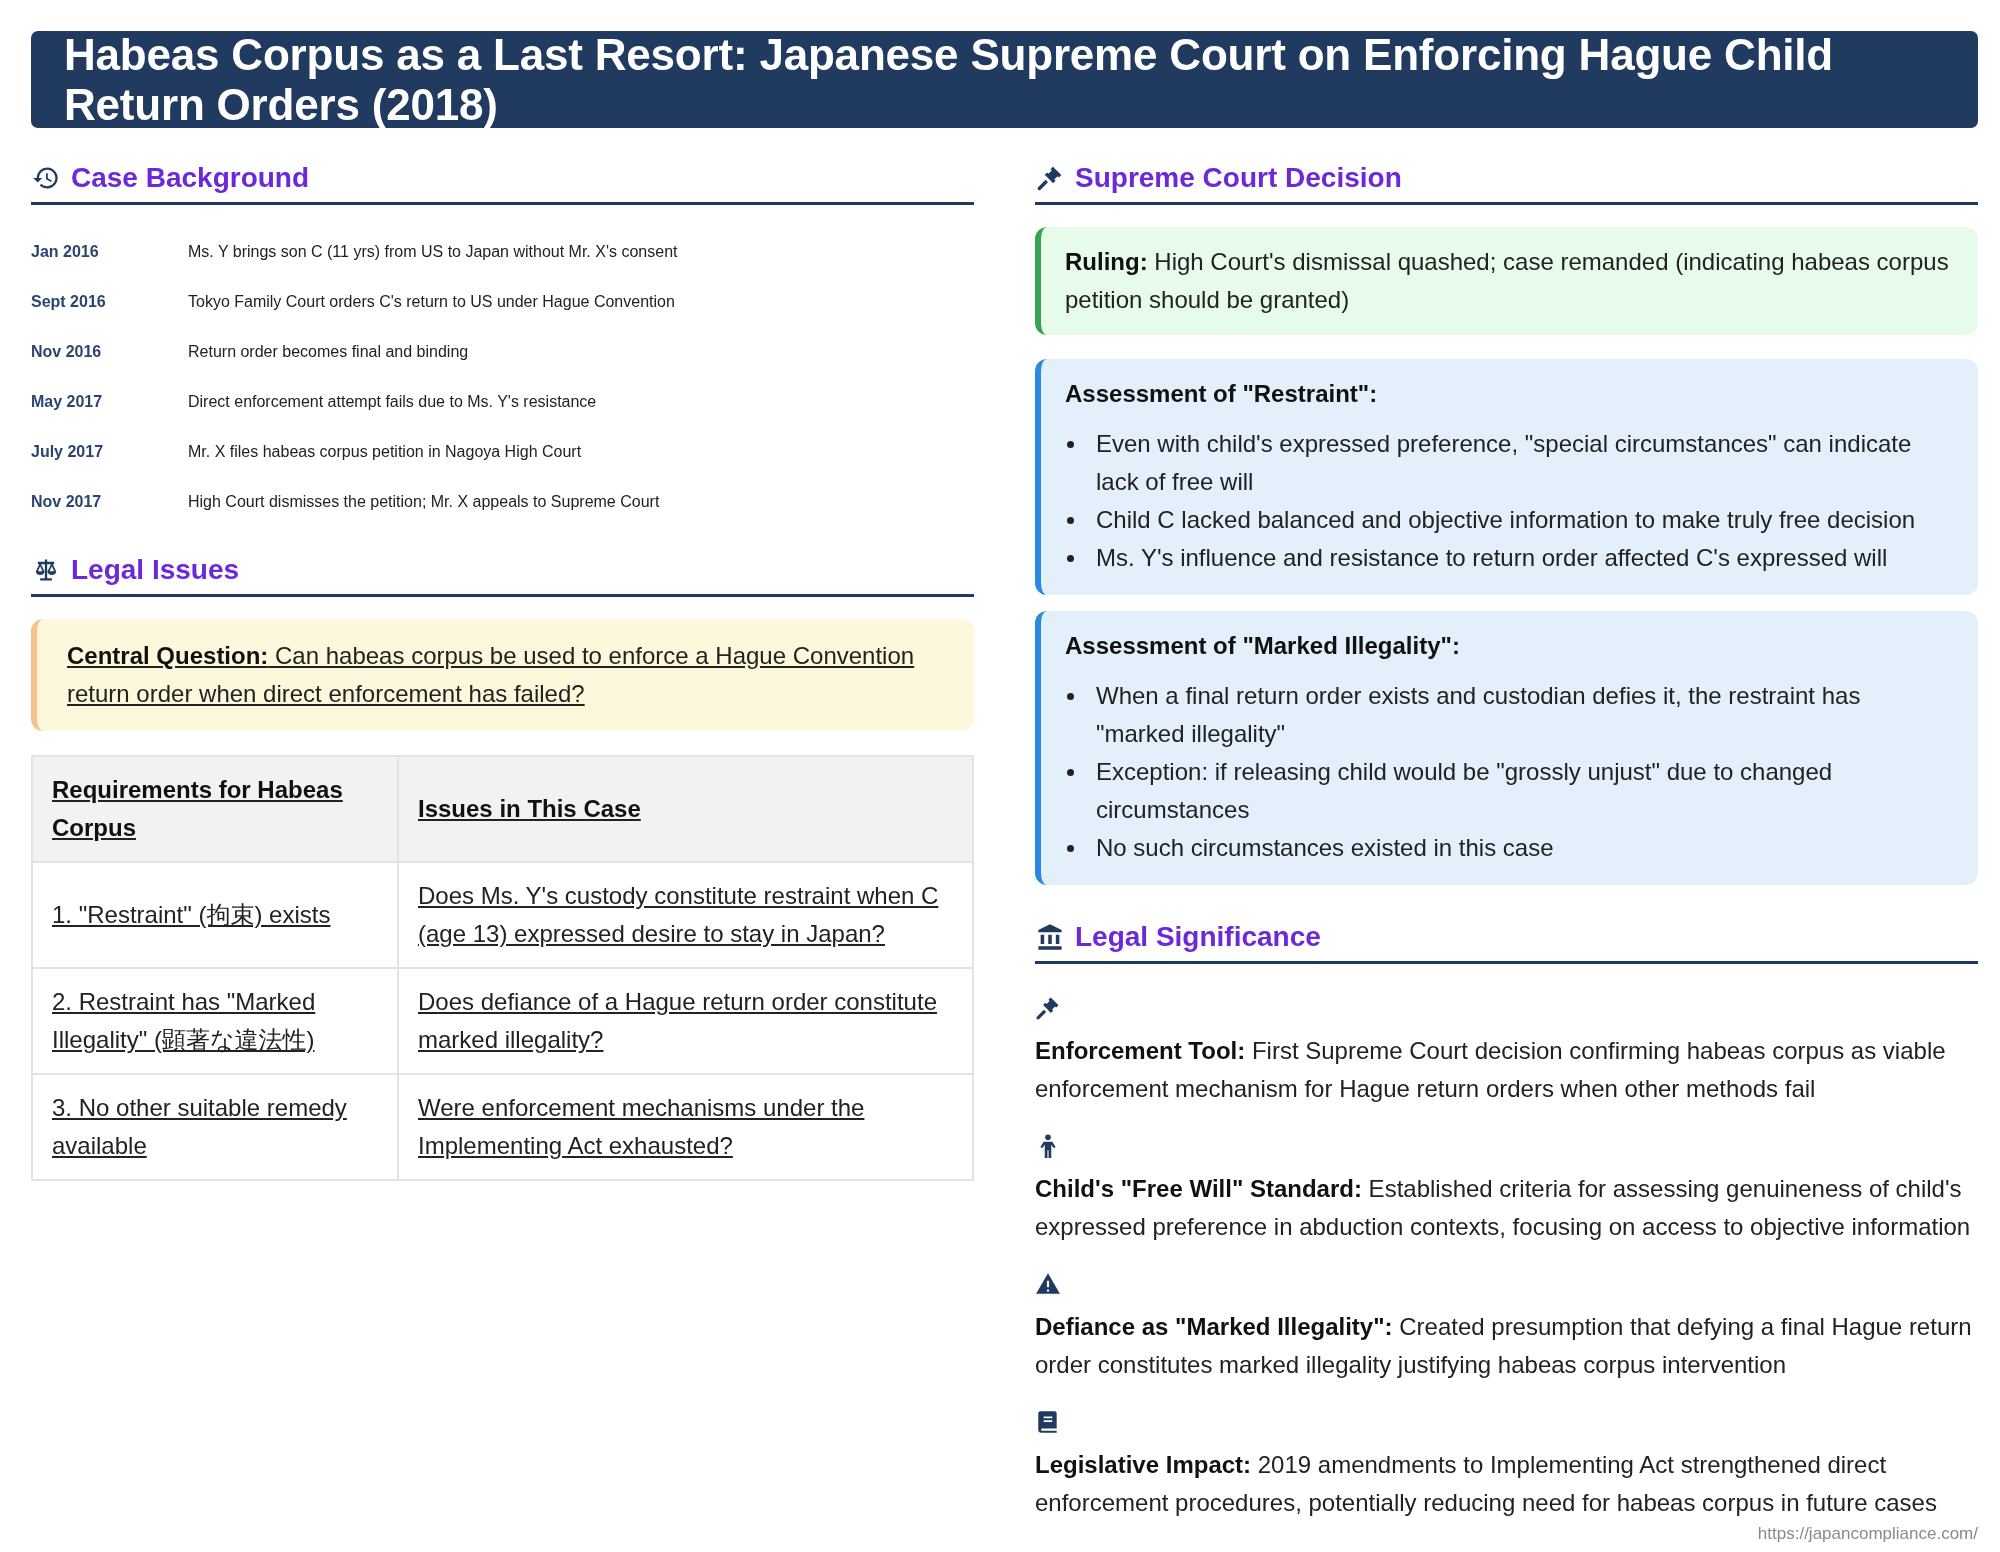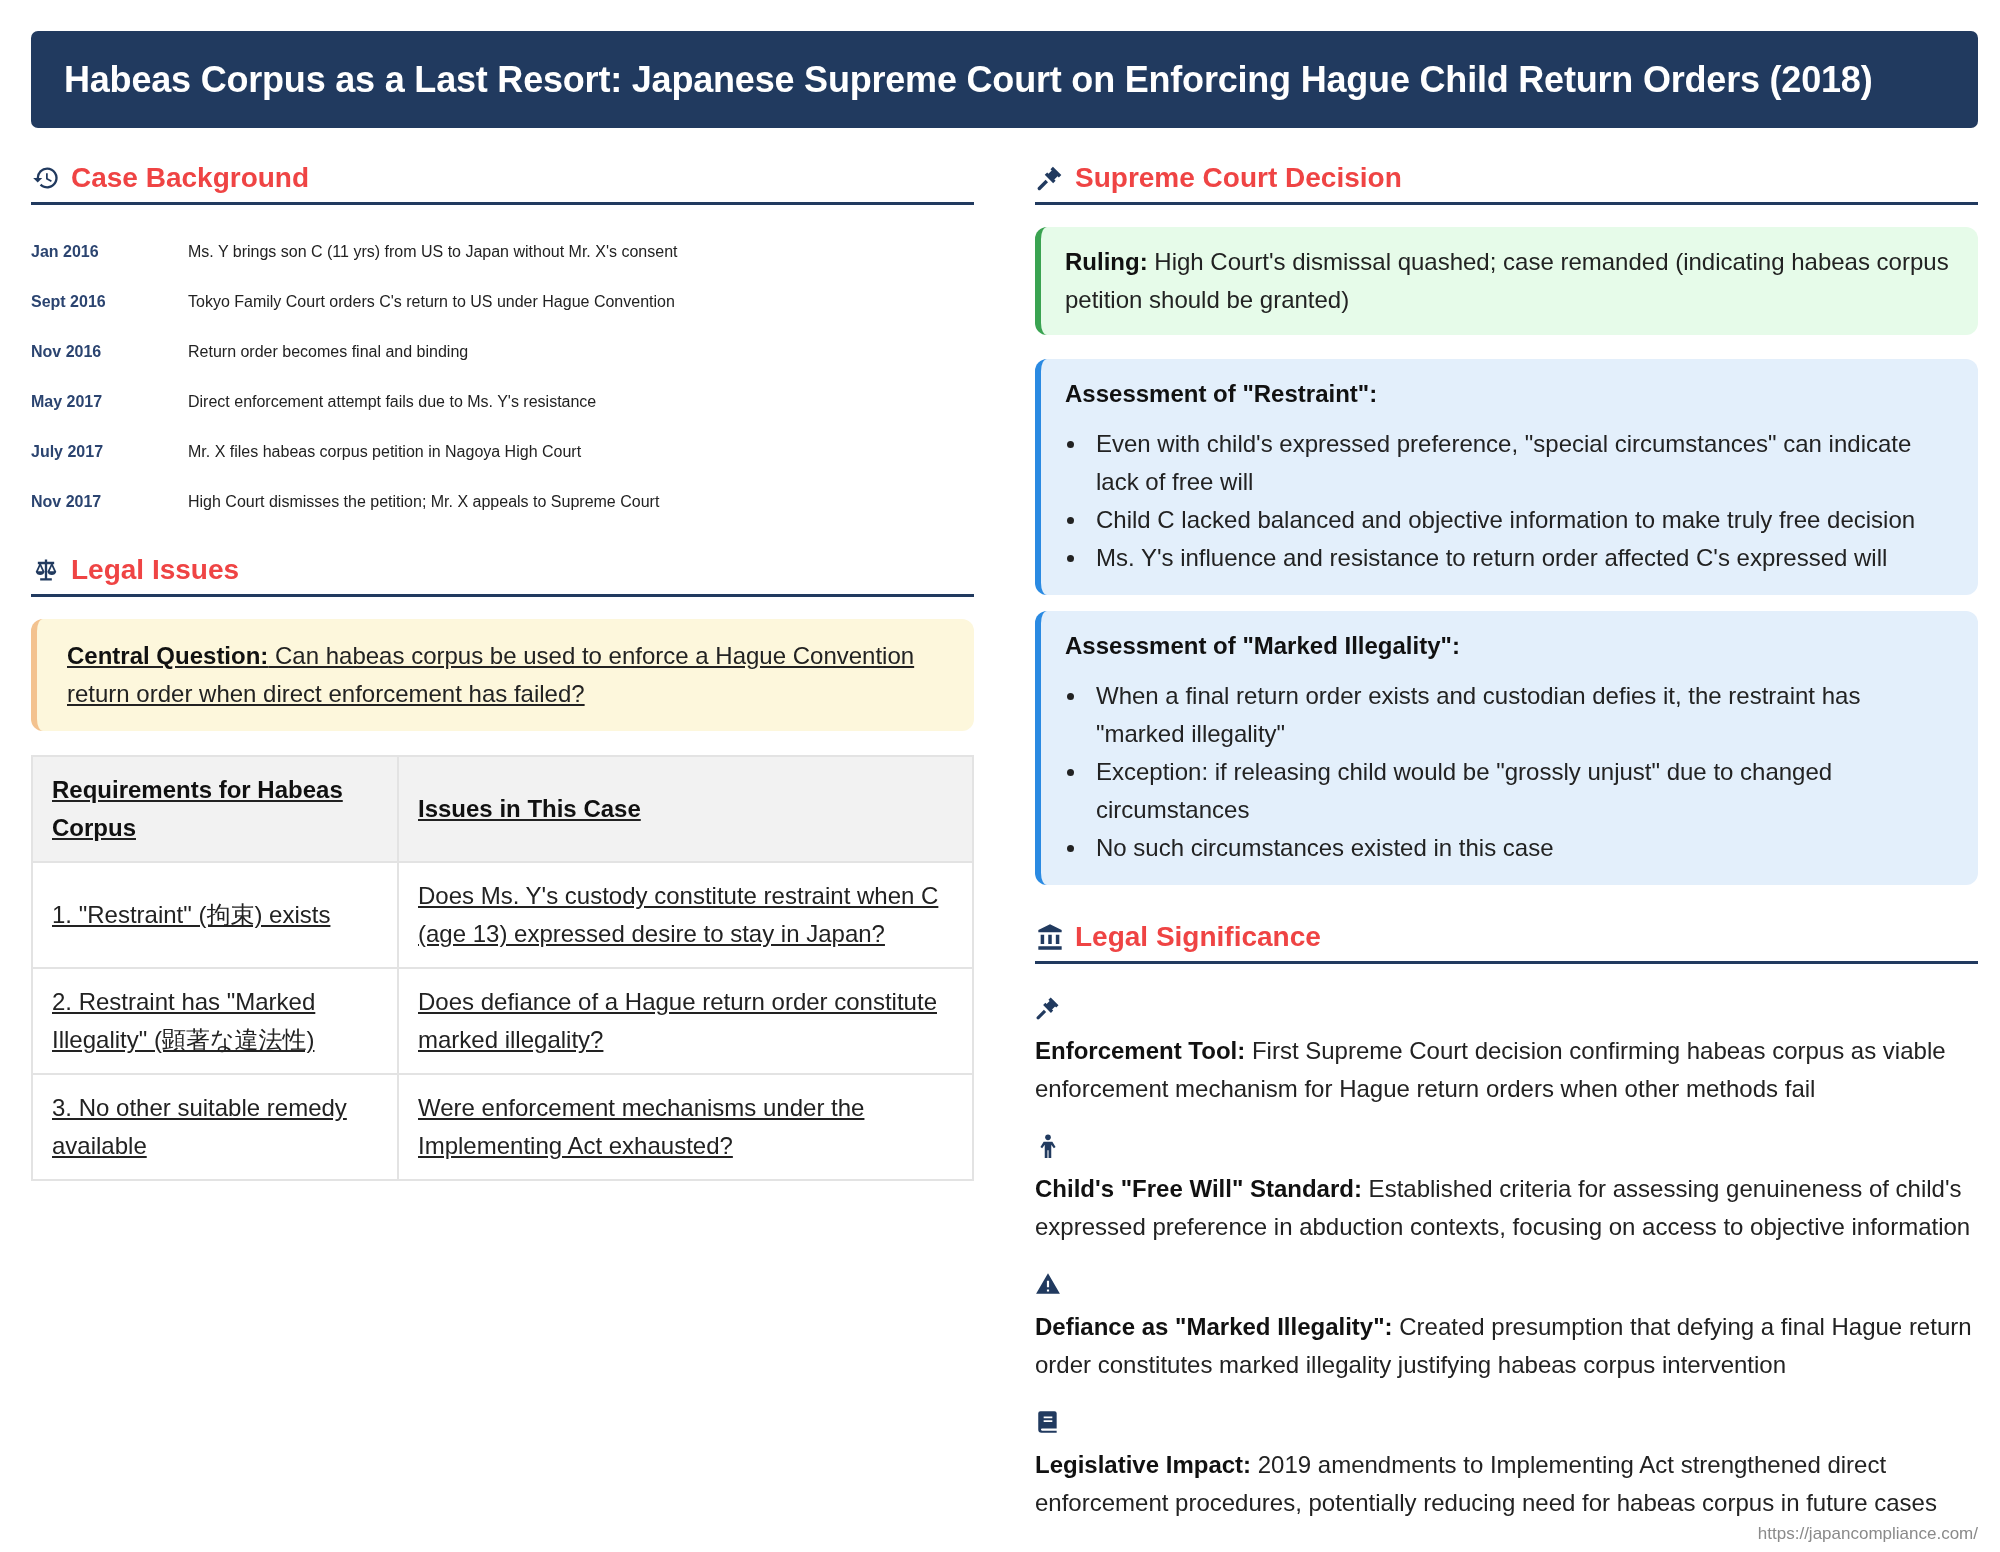--- a/index.html
+++ b/index.html
@@ -4,33 +4,33 @@
 <style>
   * { box-sizing: border-box; margin: 0; padding: 0; }
   html, body { width: 2000px; height: 1552px; background: #ffffff; }
   body { font-family: "Liberation Sans", "DejaVu Sans", sans-serif; color: #222; position: relative; overflow: hidden; }
 
   .header {
     position: absolute; left: 31px; top: 31px; width: 1947px; height: 97px;
     background: #213a5f; border-radius: 7px;
     display: flex; align-items: center; padding-left: 33px;
   }
-  .header h1 { color: #ffffff; font-size: 36px; font-weight: bold; letter-spacing: -0.2px; }
+  .header h1 { color: #ffffff; font-size: 44px; font-weight: bold; letter-spacing: -0.2px; }
 
   .col { position: absolute; top: 160px; width: 943px; }
   .col.left { left: 31px; }
   .col.right { left: 1035px; }
 
   .section-title {
     display: flex; align-items: center; height: 45px;
     border-bottom: 3px solid #213a5f; padding-bottom: 6px; margin-bottom: 22px;
   }
   .section-title .ic { width: 30px; height: 30px; margin-right: 10px; display: inline-flex; align-items: center; justify-content: center; }
   .section-title .ic svg { width: 28px; height: 28px; fill: #213a5f; }
-  .section-title h2 { font-size: 28px; color: #ef4444; font-weight: bold; }
+  .section-title h2 { font-size: 28px; color: #6d28d9; font-weight: bold; }
 
   .timeline-row { display: flex; height: 50px; align-items: center; font-size: 16px; }
   .timeline-row .date { width: 157px; color: #2b4470; font-weight: bold; }
   .timeline-row .event { color: #222; }
 
   .callout {
     border-radius: 12px; padding: 18px 30px; font-size: 24px; line-height: 38px;
   }
   .callout b { font-weight: bold; color: #111; }
   .callout.yellow { background: #fdf7dc; border-left: 6px solid #f3c28f; text-decoration: underline; }

